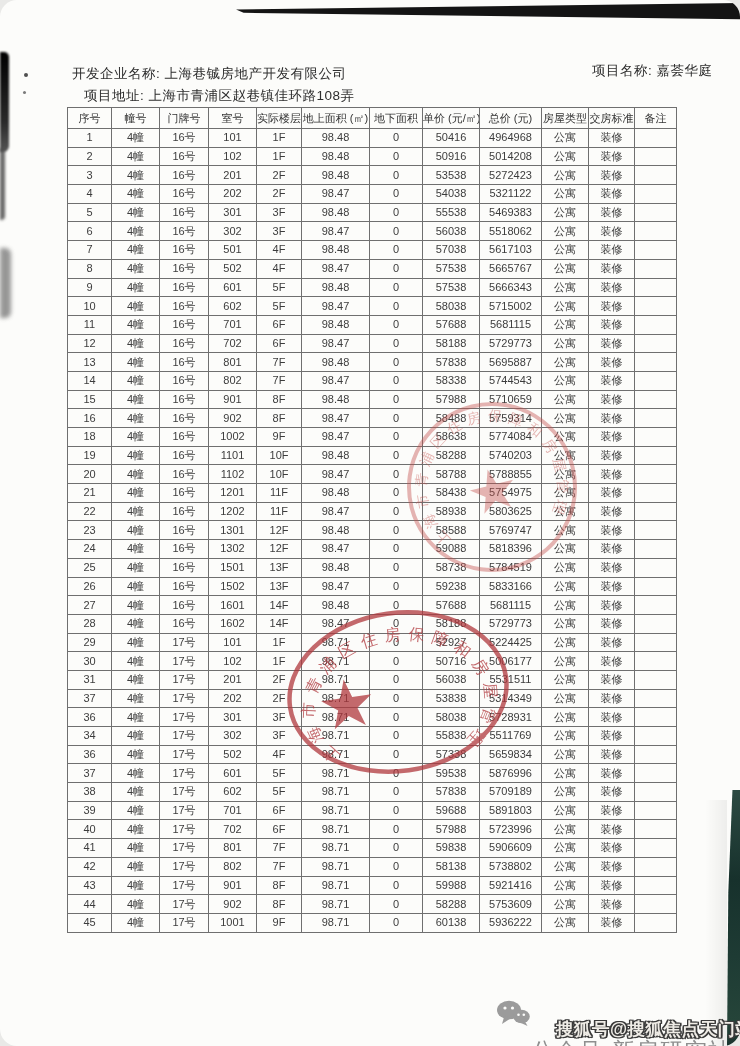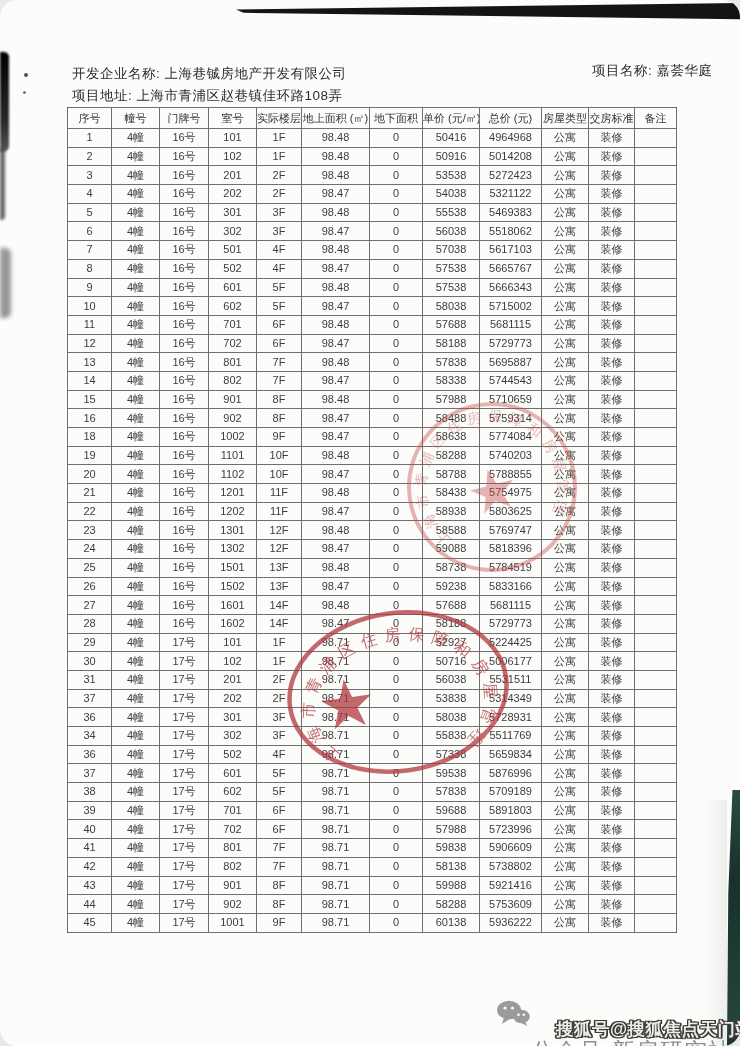--- a/index.html
+++ b/index.html
@@ -16,21 +16,21 @@
   .speck-2{position:absolute;left:23px;top:91px;width:3px;height:3px;background:#7a7a7a;border-radius:50%;}
   .right-strip{position:absolute;right:0;top:790px;width:13px;height:256px;
     background:linear-gradient(180deg,#2c4a42,#17312c 35%,#1e3b34 65%,#254439 90%,#1b352f);
     clip-path:polygon(42% 0%,100% 0%,100% 100%,0% 100%,10% 40%);}
   .right-shade{position:absolute;right:13px;top:800px;width:22px;height:246px;background:linear-gradient(90deg,rgba(0,0,0,0),rgba(0,0,0,0.06));}
 
   
   .hdr{position:absolute;color:#2d2d2d;font-size:13.5px;letter-spacing:.5px;white-space:nowrap;}
   .hdr-dev{left:72px;top:65px;}
   .hdr-proj{left:574px;top:62px;margin-left:18px;}
-  .hdr-addr{left:72px;top:87px;}
+  .hdr-addr{left:84px;top:87px;}
 
   
   table.price{position:absolute;left:67px;top:107px;width:609px;border-collapse:collapse;table-layout:fixed;}
   table.price th,table.price td{border:1px solid #6f6f6f;padding:0;text-align:center;vertical-align:middle;
     font-weight:normal;color:#3c3c3c;overflow:hidden;white-space:nowrap;}
   table.price th{height:20px;font-size:11px;color:#333;}
   table.price td{height:17.7px;font-size:11px;line-height:1;}
   col.c0{width:44px}col.c1{width:48px}col.c2{width:49px}col.c3{width:48px}col.c4{width:45px}
   col.c5{width:68px}col.c6{width:53px}col.c7{width:57px}col.c8{width:62px}col.c9{width:47px}
   col.c10{width:46px}col.c11{width:42px}

